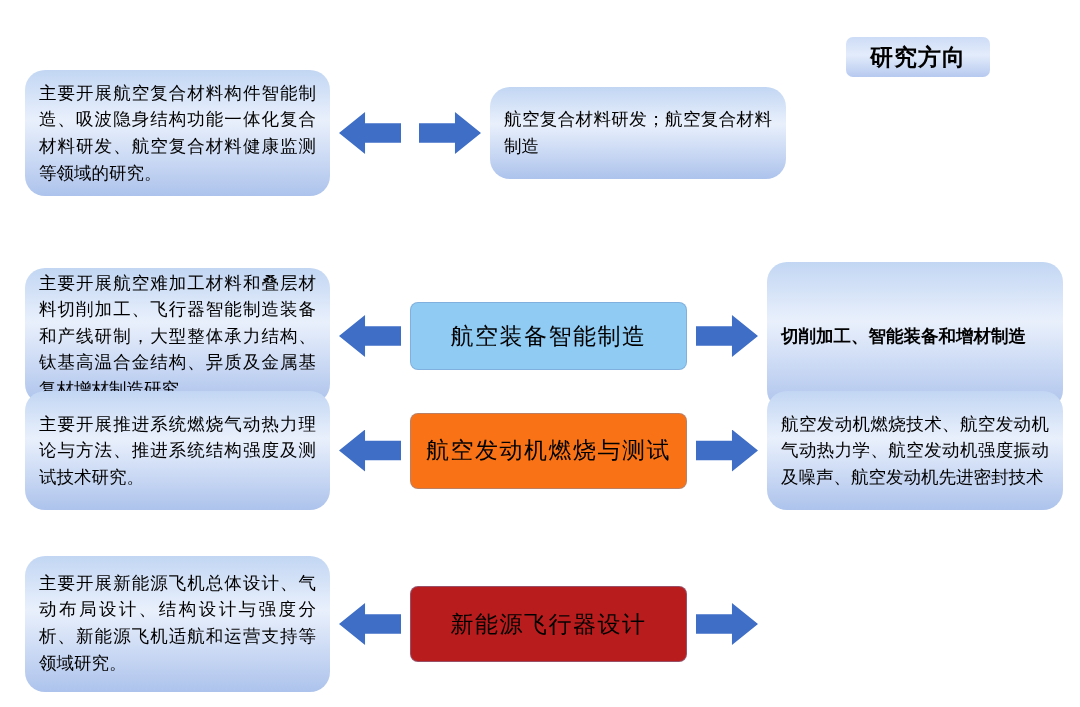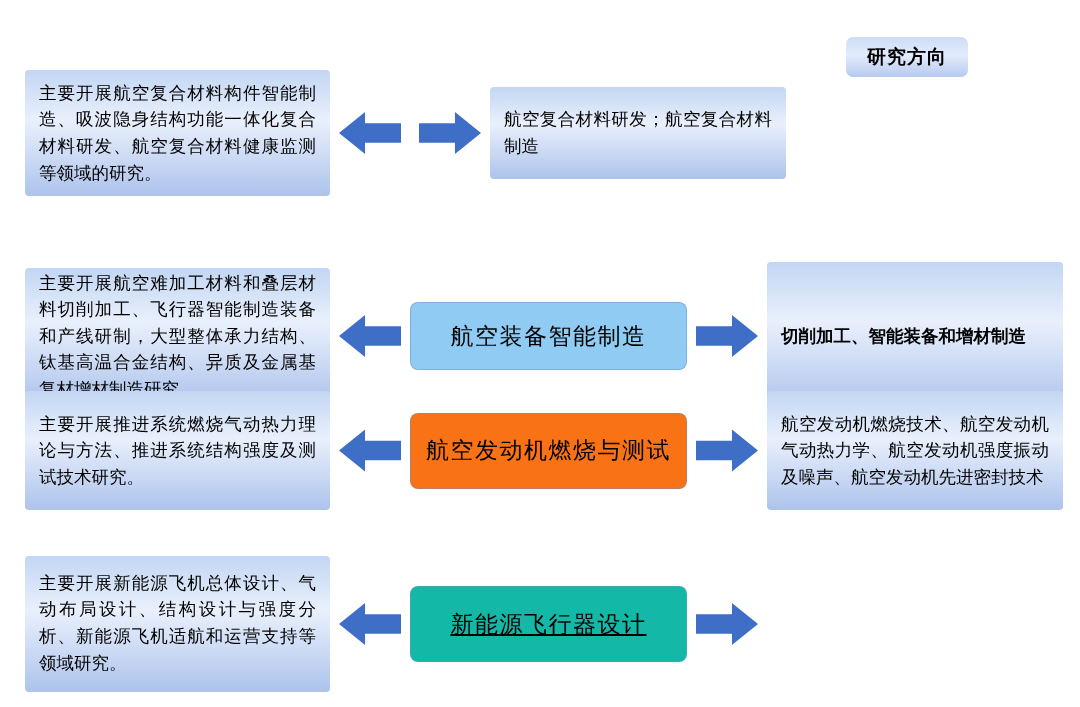--- a/index.html
+++ b/index.html
@@ -7,42 +7,42 @@
     width: 1080px; height: 707px;
     background: #ffffff;
     font-family: "Liberation Sans", sans-serif;
     position: relative;
     overflow: hidden;
     color: #000;
   }
   .title-box {
     position: absolute;
     left: 846px; top: 37px;
-    width: 122px; height: 40px;
+    width: 144px; height: 40px;
     border-radius: 7px;
     background: linear-gradient(180deg, #cddcf6 0%, #e3ecfb 45%, #b6c9ef 100%);
     display: flex; align-items: center; justify-content: center;
-    font-size: 19px; font-weight: bold;
+    font-size: 23px; font-weight: bold;
     letter-spacing: 1px;
   }
   .row {
     position: absolute;
     left: 25px;
     width: 1037px;
     display: flex;
     align-items: center;
   }
   .cell-left { width: 305px; flex: none; height: 100%; }
   .cell-arrow { width: 80px; flex: none; display: flex; align-items: center; justify-content: center; }
   .cell-center { width: 277px; flex: none; display: flex; align-items: center; justify-content: center; }
   .cell-right { width: 296px; flex: none; display: flex; align-items: center; }
   .side-box {
     box-sizing: border-box;
     width: 100%;
-    border-radius: 4px;
+    border-radius: 20px;
     background: linear-gradient(180deg, #c2d6f3 0%, #e9f0fc 40%, #adc3ec 100%);
     padding: 12px 14px;
     display: flex; align-items: center;
     font-size: 17.5px;
     line-height: 1.52;
     text-align: justify;
   }
   .center-box {
     box-sizing: border-box;
     width: 277px;
@@ -113,18 +113,18 @@
 </div>
 
 <div class="row" style="top:556px; height:136px;">
   <div class="cell-left">
     <div class="side-box" style="height:136px;font-family:Liberation Mono, monospace;">主要开展新能源飞机总体设计、气动布局设计、结构设计与强度分析、新能源飞机适航和运营支持等领域研究。</div>
   </div>
   <div class="cell-arrow">
     <div class="arrow arrow-left" style="background: rgb(63, 110, 199);"></div>
   </div>
   <div class="cell-center">
-    <div class="center-box" style="height: 76px; background: #14b8a6; text-decoration: underline;">新能源飞行器设计</div>
+    <div class="center-box" style="height: 76px; background: #b91c1c;">新能源飞行器设计</div>
   </div>
   <div class="cell-arrow">
     <div class="arrow arrow-right" style="background: rgb(63, 110, 199);"></div>
   </div>
 </div>
 
 </body></html>

